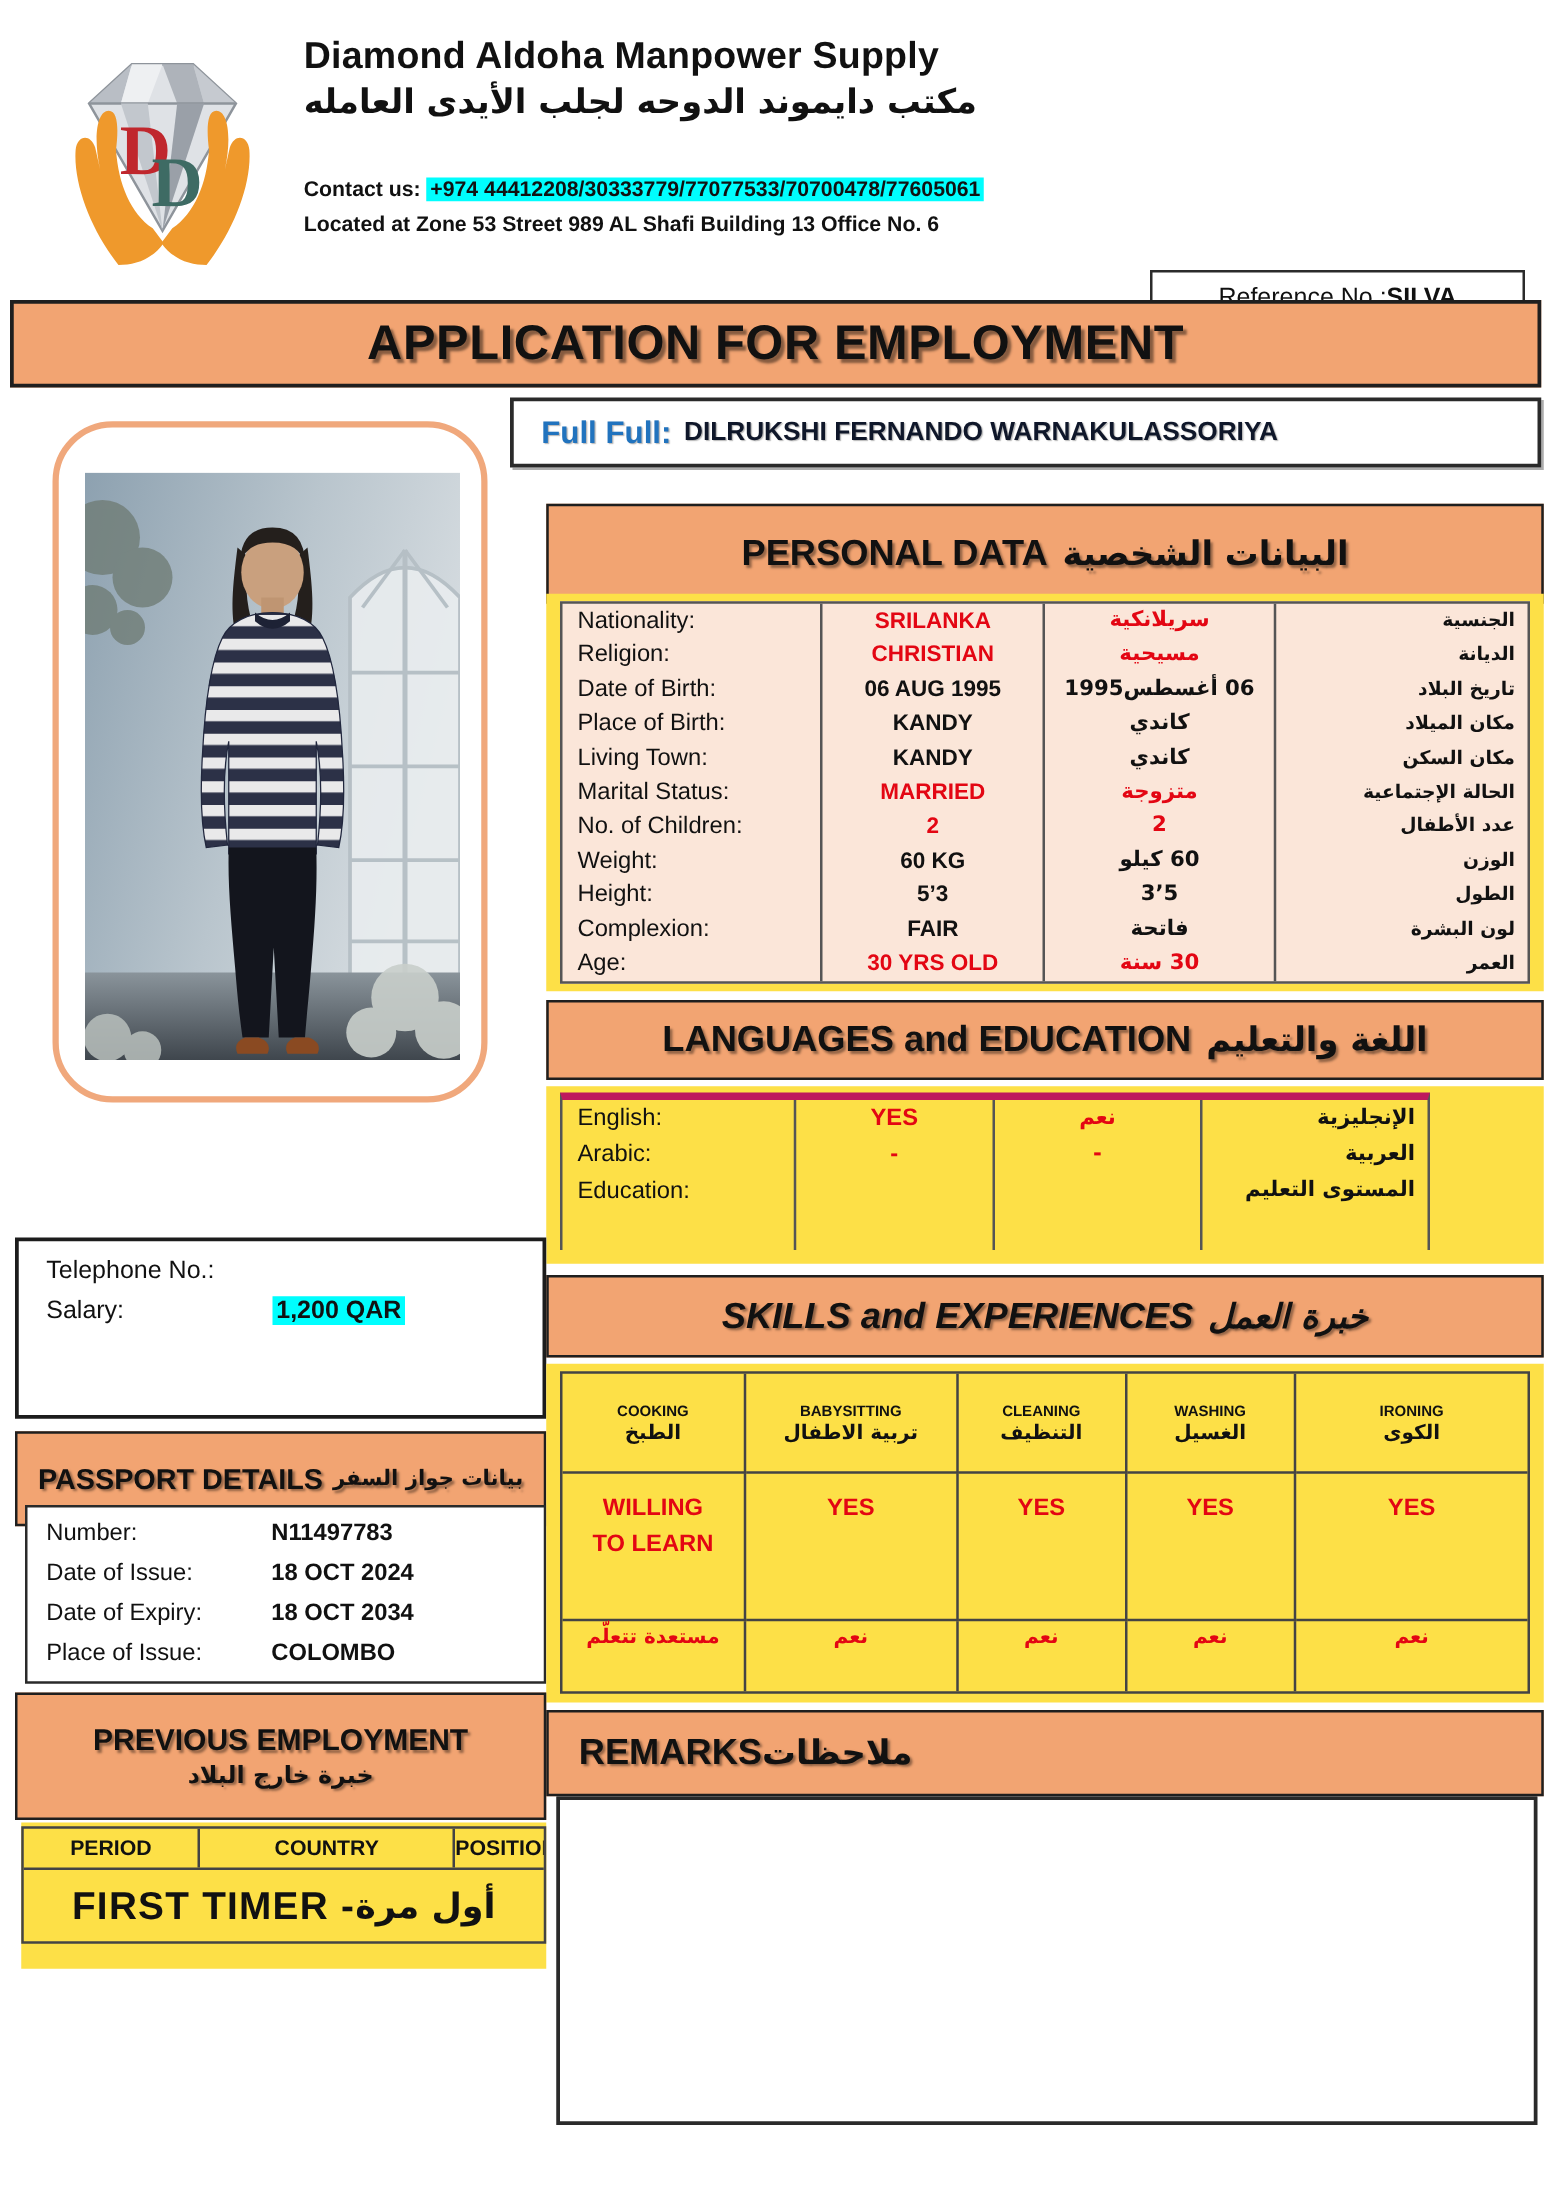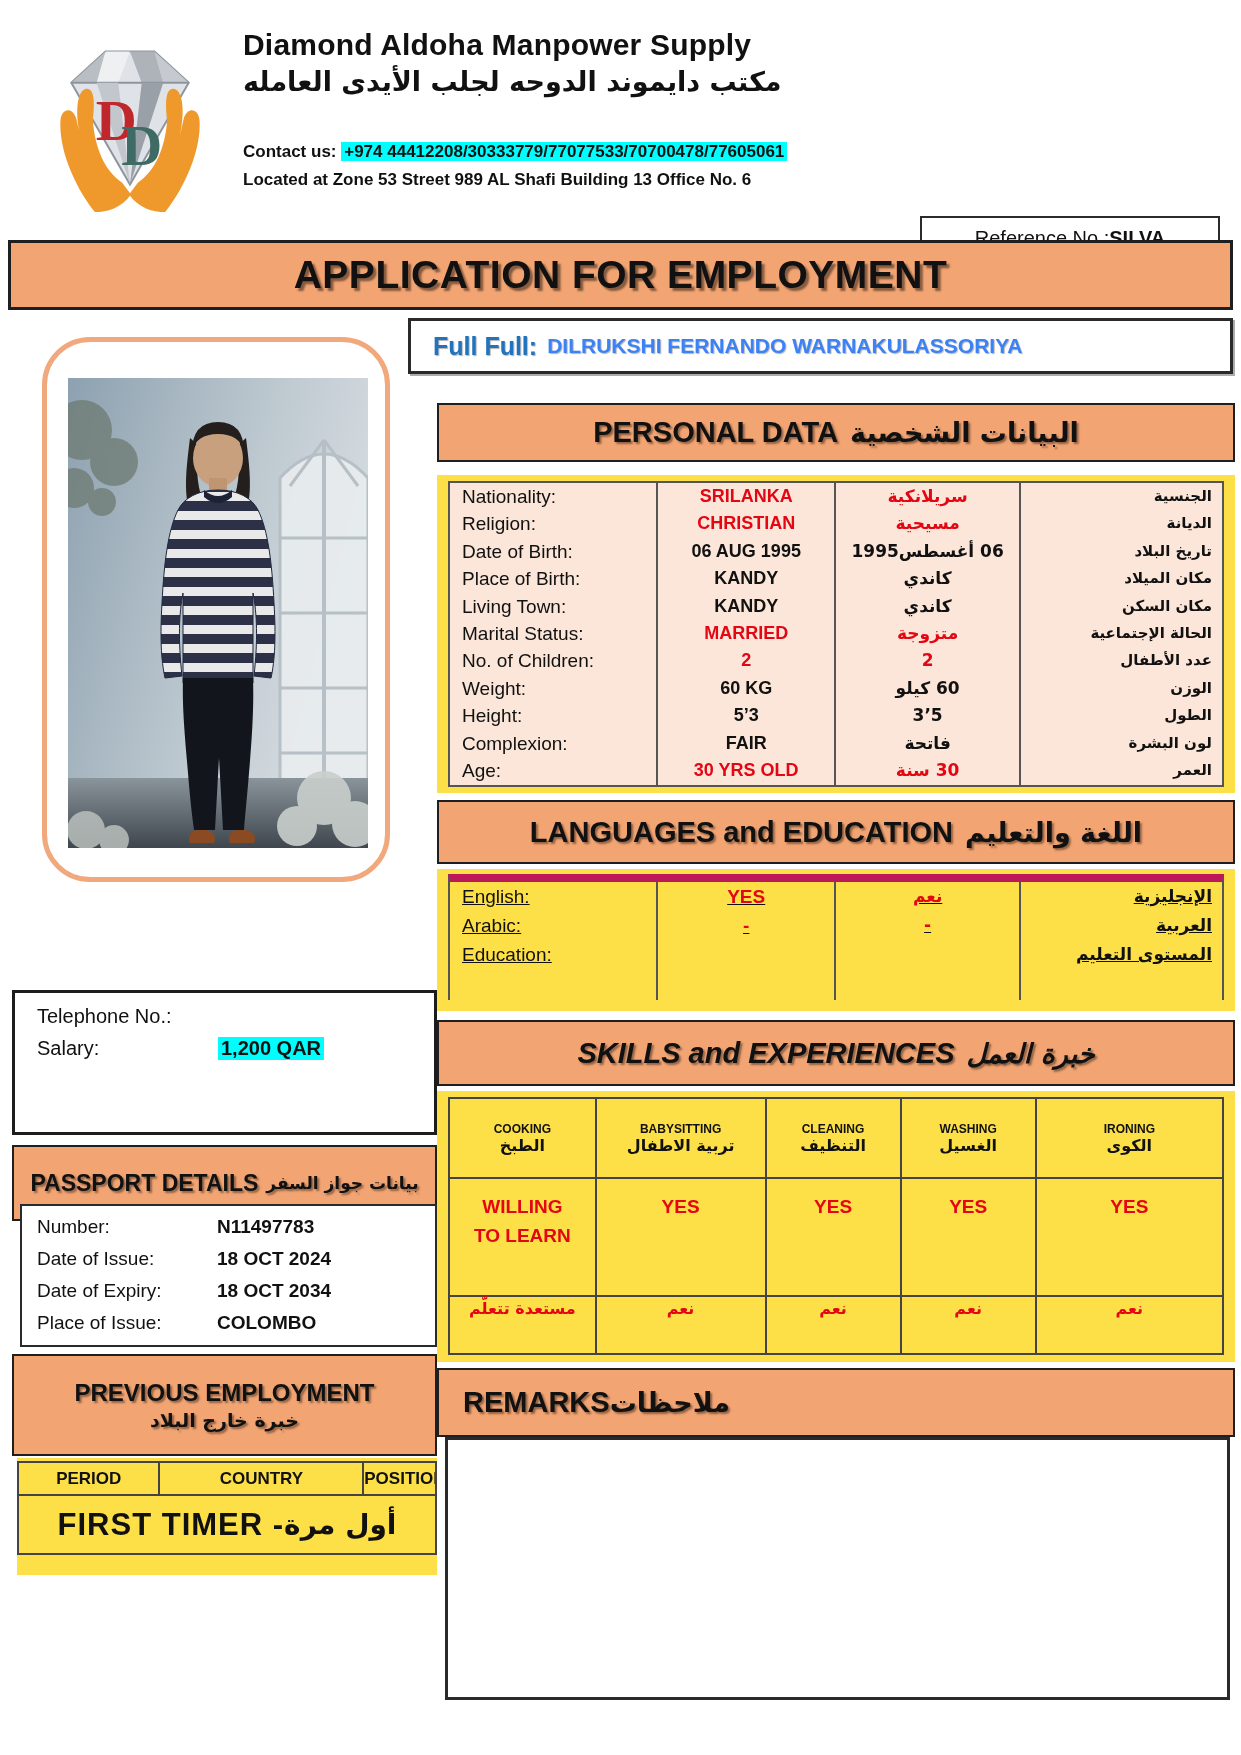--- a/index.html
+++ b/index.html
@@ -28,54 +28,54 @@
     border:3px solid #1f1f1f; display:flex; align-items:center; justify-content:center; }
   .banner span { font-size:39px; font-weight:bold; letter-spacing:.5px;
     text-shadow:3px 3px 2px rgba(0,0,0,.45); }
 
   
   .fullname-box { left:408px; top:318px; width:825px; height:56px; background:#fff;
     border:3px solid #2a2a2a; box-shadow:2px 2px 0 rgba(90,90,90,.5);
     display:flex; align-items:center; padding-left:22px; }
   .fullname-box .lbl { color:#2173BE; font-weight:bold; font-size:25px;
     text-shadow:1px 1px 1px rgba(0,0,0,.3); margin-right:10px; }
-  .fullname-box .val { color:#3b82f6; font-weight:bold; font-size:21px;
+  .fullname-box .val { color:#0f172a; font-weight:bold; font-size:21px;
     text-shadow:1px 1px 1px rgba(0,0,0,.3); }
 
   
   .photo-frame { left:42px; top:337px; width:348px; height:545px; border:5px solid #F0A87C;
     border-radius:48px; background:#fff; }
   .photo { position:absolute; left:21px; top:36px; width:300px; height:470px; overflow:hidden; }
 
   
   .sec-head { background:#F2A472; border:2px solid #1f1f1f;
     display:flex; align-items:center; justify-content:center; gap:12px; }
   .sec-head .en { font-size:29px; font-weight:bold; text-shadow:2px 2px 2px rgba(0,0,0,.4); }
   .sec-head .arr { font-size:27px; font-weight:bold; text-shadow:2px 2px 2px rgba(0,0,0,.4); }
   .panel { background:#fde047; }
 
   
-  .pd-head { left:437px; top:403px; width:798px; height:59px; }
+  .pd-head { left:437px; top:403px; width:798px; height:80px; }
   .pd-panel { left:437px; top:475px; width:798px; height:318px; }
   .ptable { position:absolute; left:11px; top:6px; width:776px; height:306px;
     border:2px solid #555; display:grid; grid-template-columns:27% 23% 24% 26%; background:#FBE6D9; }
   .pcol { border-right:2px solid #555; display:flex; flex-direction:column; }
   .pcol:last-child { border-right:none; }
   .pcell { height:27.4px; line-height:27.4px; font-size:19px; white-space:nowrap; }
   .pcol-label .pcell { padding-left:12px; }
   .pcol-val .pcell { text-align:center; font-weight:bold; font-size:18px; }
   .pcol-arval .pcell { text-align:center; font-weight:bold; font-size:17px; }
   .pcol-arlabel .pcell { text-align:right; padding-right:10px; font-weight:bold; font-size:15px; direction:rtl; }
 
   
   .lang-head { left:437px; top:800px; width:798px; height:64px; }
   .lang-panel { left:437px; top:869px; width:798px; height:142px; }
-  .ltable { position:absolute; left:11px; top:5px; width:776px; height:126px;
-    border-top:8px solid #be185d; border-left:2px solid #555; border-right:2px solid #555;
-    display:grid; grid-template-columns:27% 23% 24% 26%;text-decoration:underline; }
+  .ltable { position:absolute; left:11px; top:5px; width:696px; height:126px;
+    border-top:6px solid #be185d; border-left:2px solid #555; border-right:2px solid #555;
+    display:grid; grid-template-columns:27% 23% 24% 26%; }
   .lcol { border-right:2px solid #555; }
   .lcol:last-child { border-right:none; }
   .lcell { height:29px; line-height:29px; font-size:19px; }
   .lcol-label .lcell { padding-left:12px; }
   .lcol-val .lcell { text-align:center; font-weight:bold; }
   .lcol-arval .lcell { text-align:center; font-weight:bold; font-size:17px; }
   .lcol-arlabel .lcell { text-align:right; padding-right:10px; font-weight:bold; font-size:17px; direction:rtl; }
 
   
   .sk-head { left:437px; top:1020px; width:798px; height:66px;font-style:italic; }

